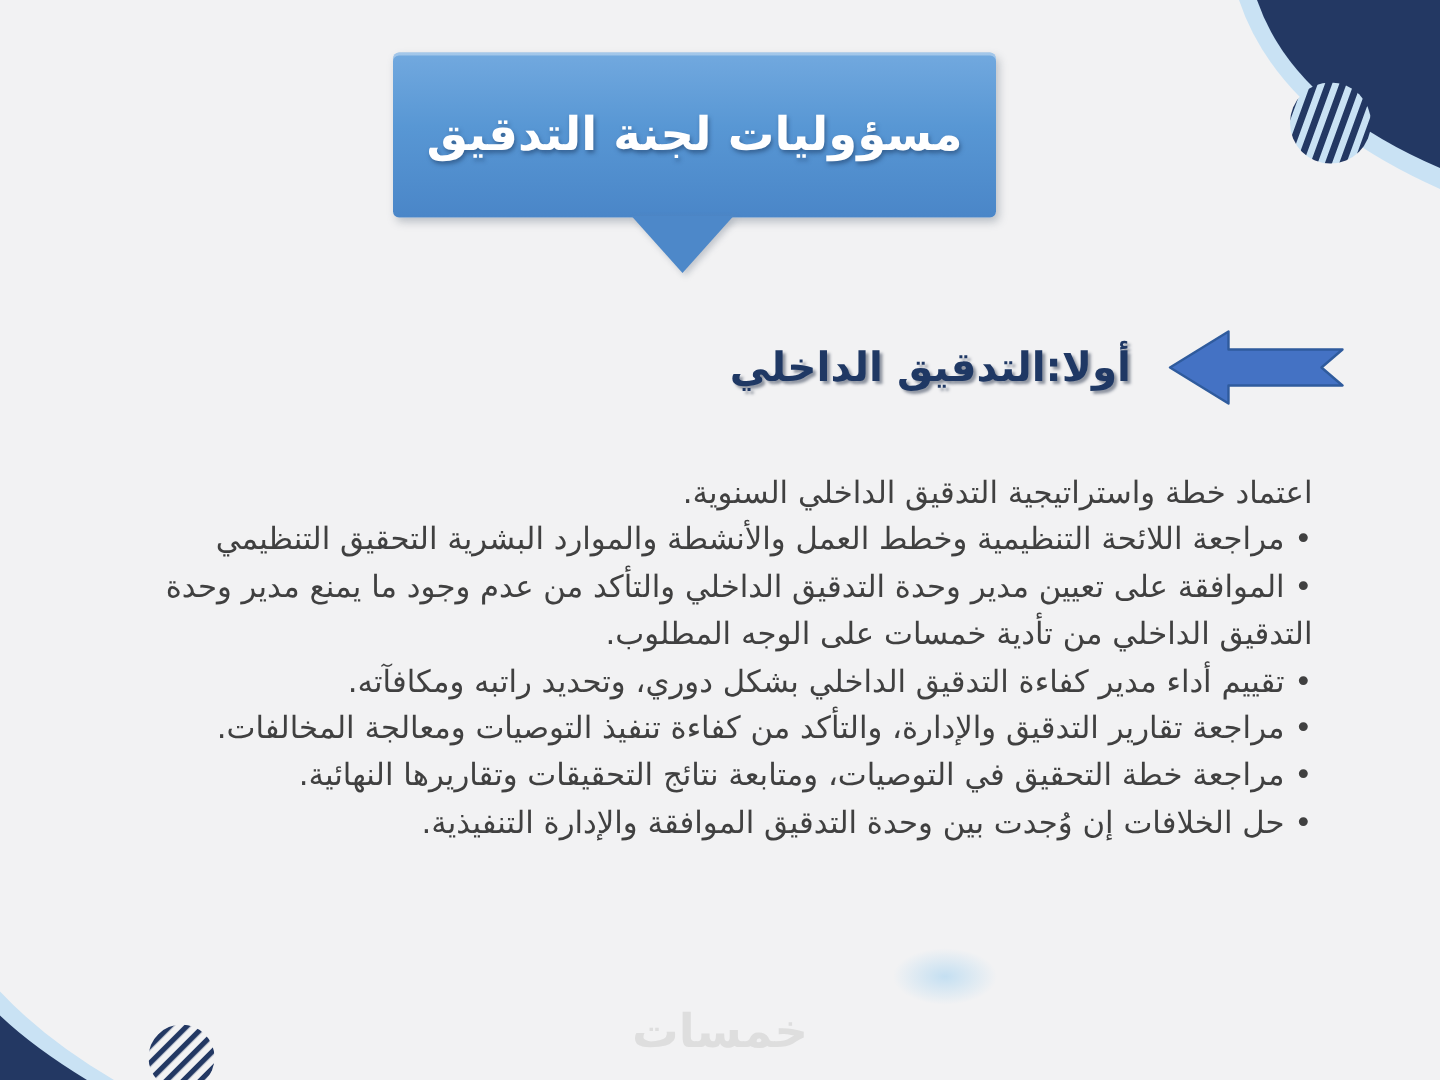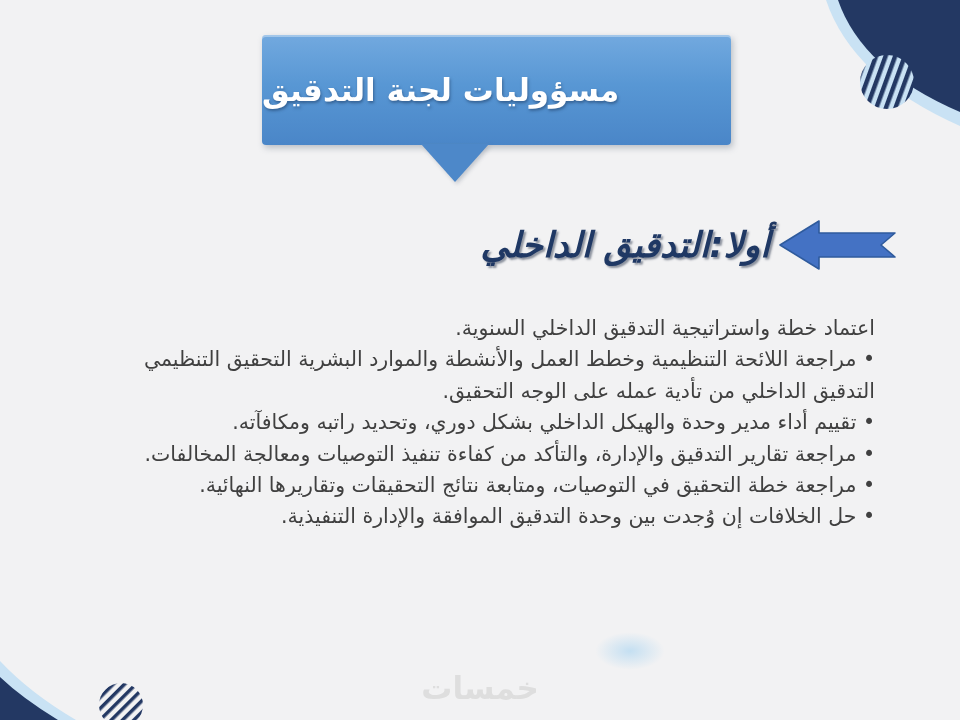--- a/index.html
+++ b/index.html
@@ -10,45 +10,45 @@
   }
   .slide{position:absolute;inset:0;}
 
   
   .decor{position:absolute;pointer-events:none;}
   .decor-tr{top:0;right:0;}
   .decor-bl{left:0;bottom:0;}
 
   
   .banner{
-    position:absolute;left:262px;top:35px;width:469px;height:110px;
+    position:absolute;left:262px;top:35px;width:402px;height:110px;
     background:linear-gradient(180deg,#72a9df 0%,#5897d4 45%,#4a86c8 100%);
     border-radius:4px;
     box-shadow:inset 0 2px 0 rgba(255,255,255,.35), 2px 3px 6px rgba(120,130,145,.45);
-    display:flex;align-items:center;
+    display:flex;align-items:center;justify-content:center;
   }
   .banner-title{
     color:#ffffff;font-size:31px;font-weight:bold;direction:rtl;
     text-shadow:1px 2px 3px rgba(30,60,100,.55);
     letter-spacing:.5px;white-space:nowrap;
   }
   .banner-tail{
     position:absolute;left:421px;top:144px;width:0;height:0;
     border-left:34px solid transparent;
     border-right:34px solid transparent;
     border-top:38px solid #4d88c9;
     filter:drop-shadow(2px 2px 2px rgba(120,130,145,.4));
   }
 
   
   .heading-row{position:absolute;top:218px;right:62px;display:flex;align-items:center;}
   .heading{
-    direction:rtl;color:#1f3864;font-weight:bold;font-size:35px;
+    direction:rtl;color:#1f3864;font-weight:bold;font-size:27px;
     text-shadow:2px 2px 2px rgba(130,136,150,.9);
-    margin-right:8px;white-space:nowrap;font-style:italic;
+    margin-right:24px;white-space:nowrap;
   }
   .arrow-wrap{width:120px;height:54px;flex:0 0 auto;}
 
   
   .body-text{
     position:absolute;top:313px;left:50px;right:85px;
     direction:rtl;text-align:right;
     color:#404040;font-size:20.5px;line-height:31.4px;
   }
   .body-line{white-space:nowrap;}
@@ -101,22 +101,23 @@
     <div class="arrow-wrap">
       <svg width="120" height="54" viewBox="0 0 120 54">
         <path d="M 2,27 L 41,3 L 41,15 L 117,15 L 103,27 L 117,39 L 41,39 L 41,51 Z" fill="#4472c4" stroke="#2f5b9d" stroke-width="1.6" stroke-linejoin="round"></path>
       </svg>
     </div>
   </div>
 
   <div class="body-text">
     <div class="body-line">اعتماد خطة واستراتيجية التدقيق الداخلي السنوية.</div>
     <div class="body-line">• مراجعة اللائحة التنظيمية وخطط العمل والأنشطة والموارد البشرية التحقيق التنظيمي</div>
-    <div class="body-line">التدقيق الداخلي من تأدية عمله على الوجه التحقيق.</div>
-    <div class="body-line">• تقييم أداء مدير وحدة والهيكل الداخلي بشكل دوري، وتحديد راتبه ومكافآته.</div>
+    <div class="body-line">• الموافقة على تعيين مدير وحدة التدقيق الداخلي والتأكد من عدم وجود ما يمنع مدير وحدة</div>
+    <div class="body-line">التدقيق الداخلي من تأدية خمسات على الوجه المطلوب.</div>
+    <div class="body-line">• تقييم أداء مدير كفاءة التدقيق الداخلي بشكل دوري، وتحديد راتبه ومكافآته.</div>
     <div class="body-line">• مراجعة تقارير التدقيق والإدارة، والتأكد من كفاءة تنفيذ التوصيات ومعالجة المخالفات.</div>
     <div class="body-line">• مراجعة خطة التحقيق في التوصيات، ومتابعة نتائج التحقيقات وتقاريرها النهائية.</div>
     <div class="body-line">• حل الخلافات إن وُجدت بين وحدة التدقيق الموافقة والإدارة التنفيذية.</div>
   </div>
 
   <div class="watermark-swirl"></div>
   <div class="watermark">خمسات</div>
 
 </div>
 

